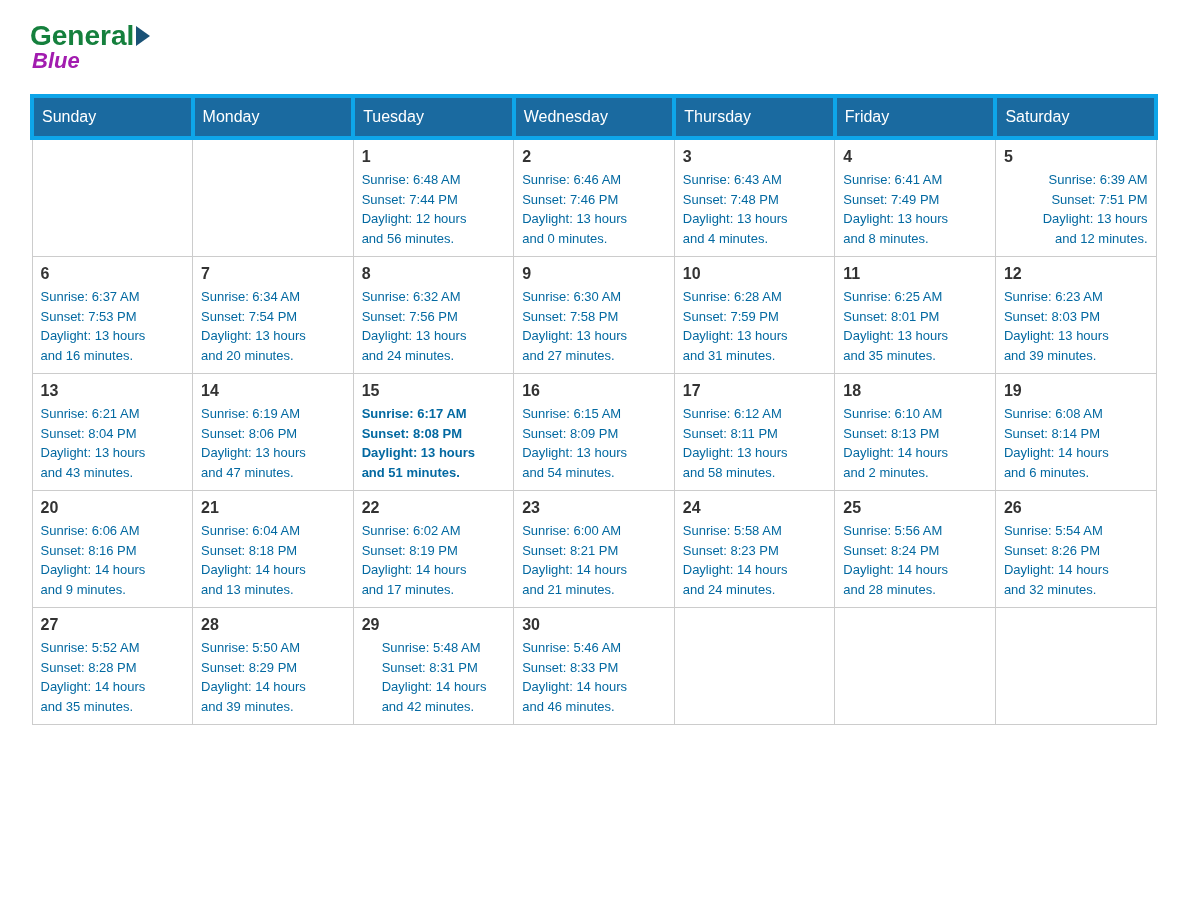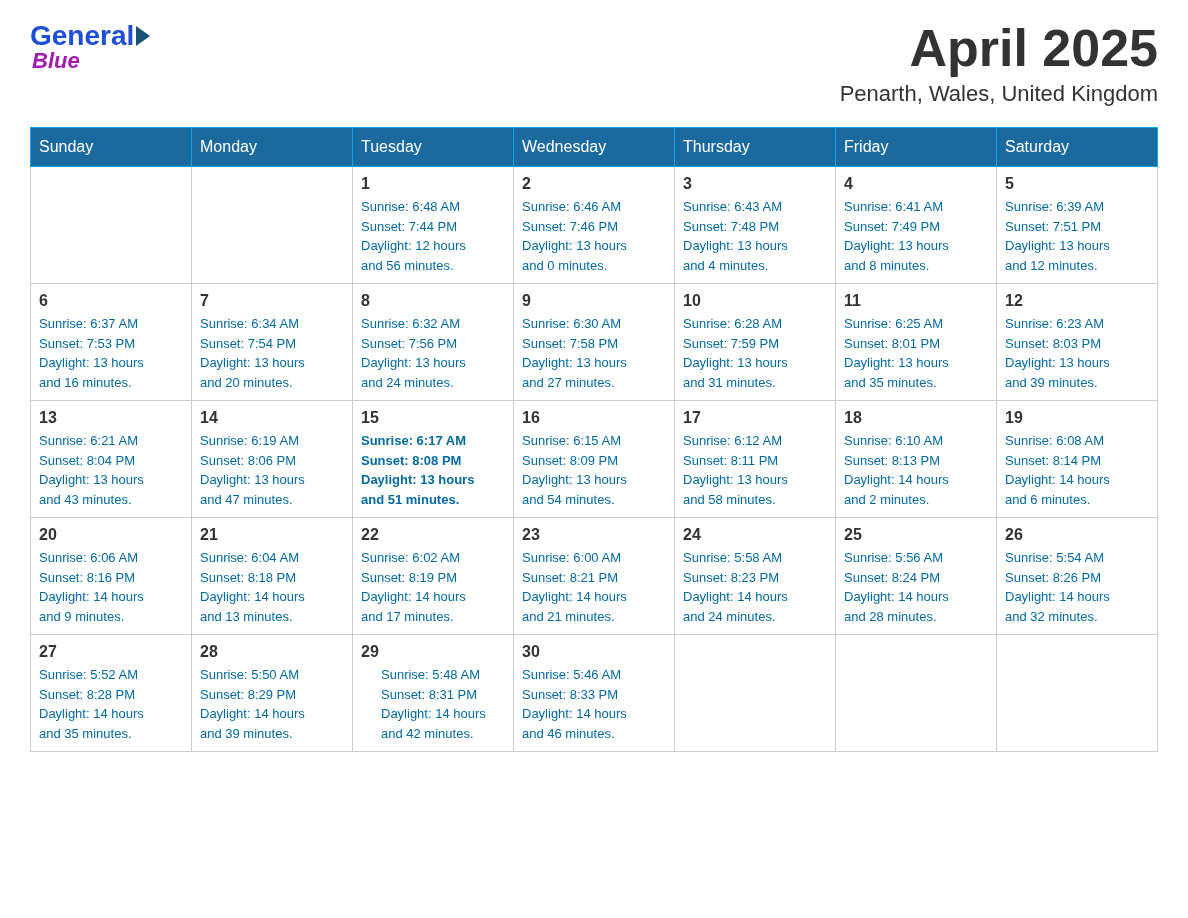--- a/index.html
+++ b/index.html
@@ -21,21 +21,21 @@
       flex-direction: column;
       align-items: flex-start;
     }
     .logo-text {
       display: flex;
       align-items: center;
       font-size: 28px;
       font-weight: bold;
       color: #333;
     }
-    .logo-general { color: #1d4ed8; }
+    .logo-general { color: #15803d; }
     .logo-arrow {
       width: 0;
       height: 0;
       border-left: 14px solid #1a5276;
       border-top: 10px solid transparent;
       border-bottom: 10px solid transparent;
       margin: 0 2px;
       display: inline-block;
     }
     .title-section {
@@ -57,21 +57,21 @@
       border-collapse: collapse;
       border: 1px solid #ccc;
     }
     .calendar th {
       background-color: #1a6aa0;
       color: #fff;
       padding: 10px 8px;
       text-align: left;
       font-size: 16px;
       font-weight: normal;
-      border: 1px solid #0ea5e9;
+      border: 4px solid #0ea5e9;
     }
     .calendar td {
       vertical-align: top;
       padding: 8px;
       border: 1px solid #ccc;
       width: calc(100% / 7);
       min-height: 100px;
     }
     .day-number {
       font-size: 16px;
@@ -102,24 +102,20 @@
 </head>
 <body>
 
 <div class="header">
   <div class="logo">
     <div class="logo-text">
       <span class="logo-general">General</span>
       <span class="logo-arrow"></span>
     </div>
     <div class="logo-line2">Blue</div>
-  </div>
-  <div class="title-section">
-    <div class="month-title">April 2025</div>
-    <div class="location">Penarth, Wales, United Kingdom</div>
   </div>
 </div>
 
 <table class="calendar">
   <thead>
     <tr>
     <th>Sunday</th>
         <th>Monday</th>
         <th>Tuesday</th>
         <th>Wednesday</th>
@@ -155,21 +151,21 @@
         </td>
         <td>
           <div class="day-number">4</div>
           <div class="day-info" style="white-space: pre-line;">Sunrise: 6:41 AM
 Sunset: 7:49 PM
 Daylight: 13 hours
 and 8 minutes.</div>
         </td>
         <td>
           <div class="day-number">5</div>
-          <div class="day-info" style="white-space: pre-line;">Sunrise: 6:39 AM
+          <div class="day-info" style="white-space: pre-line; text-align: right;">Sunrise: 6:39 AM
 Sunset: 7:51 PM
 Daylight: 13 hours
 and 12 minutes.</div>
         </td>
       </tr>
       <tr>
         <td>
           <div class="day-number">6</div>
           <div class="day-info" style="white-space: pre-line;">Sunrise: 6:37 AM
 Sunset: 7:53 PM

